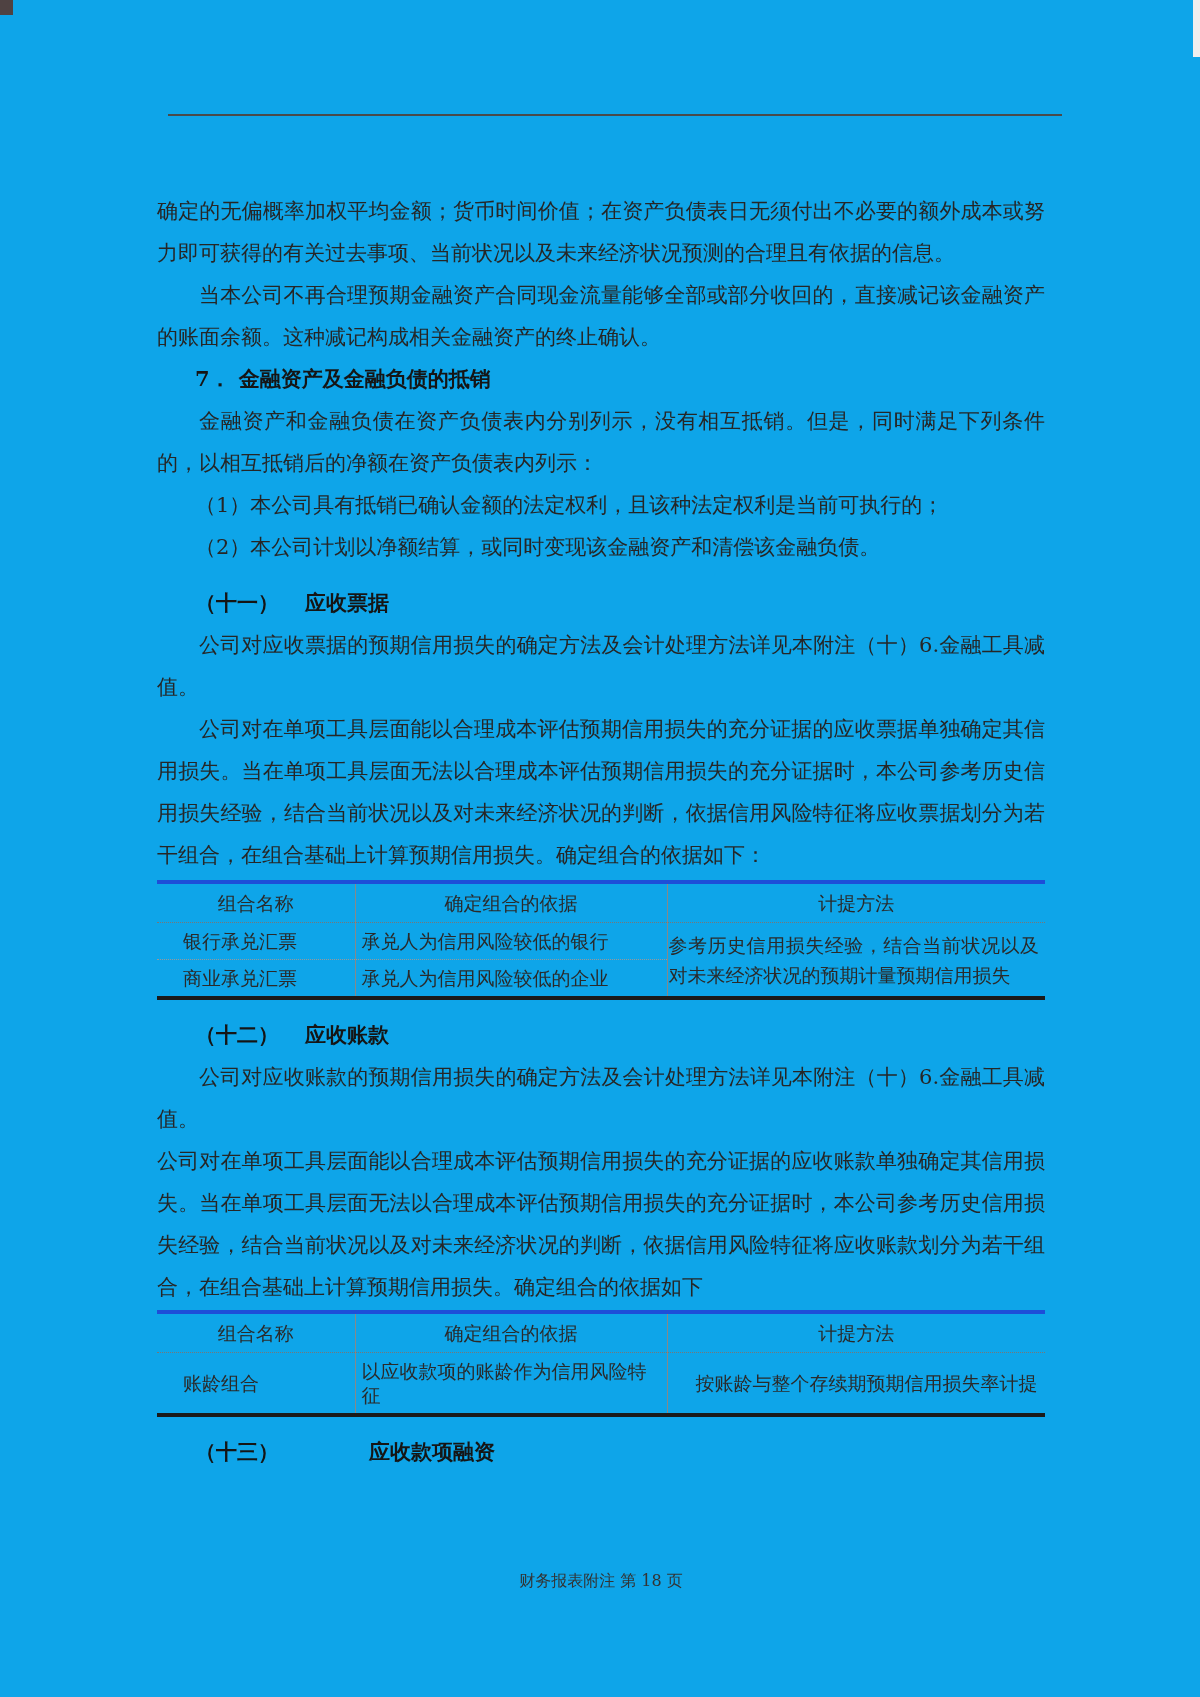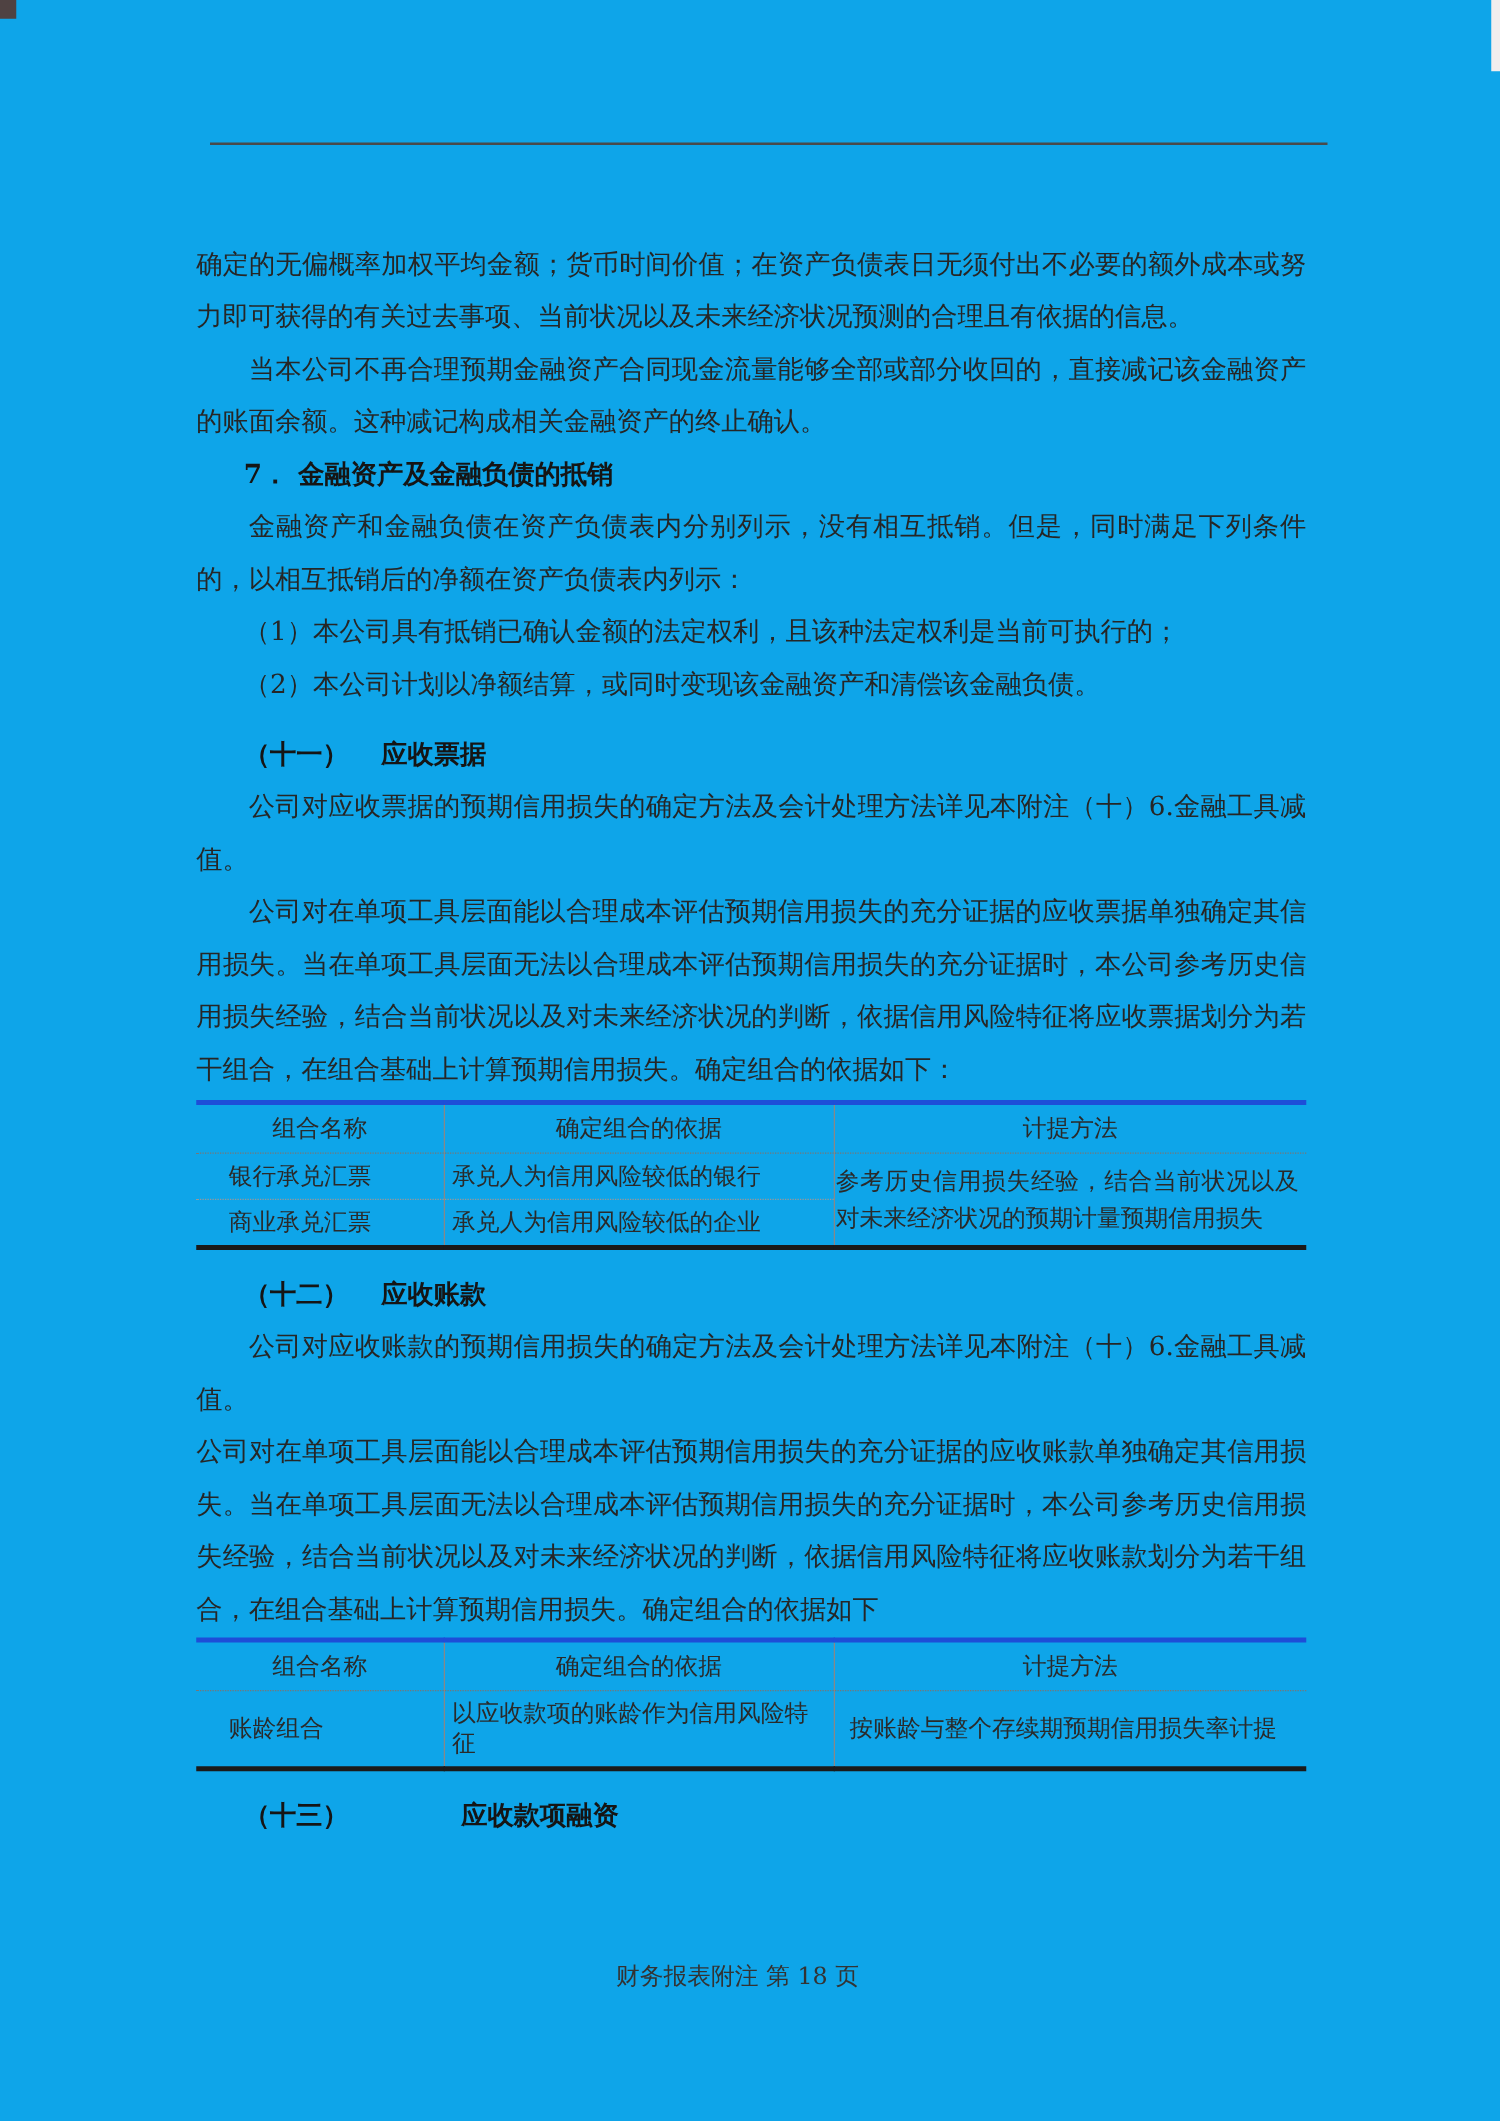--- a/index.html
+++ b/index.html
@@ -34,26 +34,26 @@
   }
   table.grid th{
     font-weight:normal;text-align:center;padding:7px 6px;
     border-bottom:1px dotted #777;
   }
   table.grid td{padding:6px 6px;text-align:left;vertical-align:middle;}
   table.grid th + th, table.grid td + td{border-left:1px solid #888;}
   table.grid td.c1{padding-left:26px;}
   table.grid td.c2{}
   table.grid td.c3{padding-left:1px;line-height:30px;text-align:justify;}
-  table.grid td.m3{padding-left:12px;}
+  table.grid td.m3{padding-left:28px;}
   table.grid tr.rsep td{border-top:1px dotted #999;}
   table.grid td.merged{border-top:none;}
   .footer{
-    position:absolute;left:146px;top:1568px;width:888px;text-align:center;
-    font-size:19px;color:#333;line-height:26px;
+    position:absolute;left:157px;top:1568px;width:888px;text-align:center;
+    font-size:16px;color:#333;line-height:26px;
   }
 </style>
 </head>
 <body>
 
 <div class="sheet">
   <div class="corner-mark"></div>
   <div class="edge-strip"></div>
   <div class="header-rule"></div>
 

